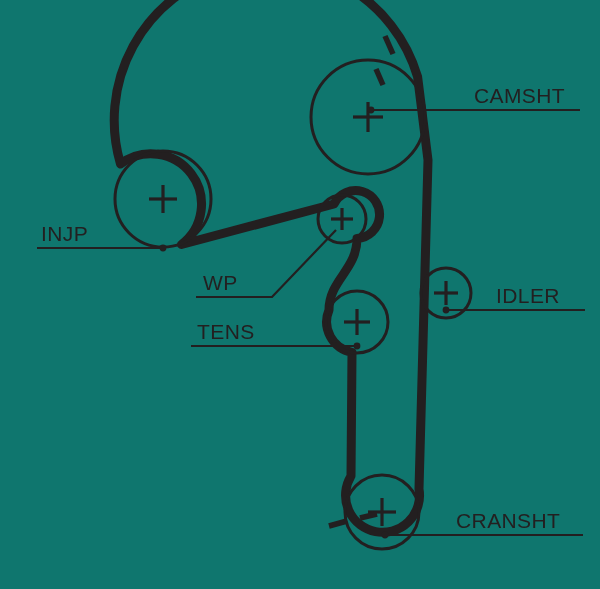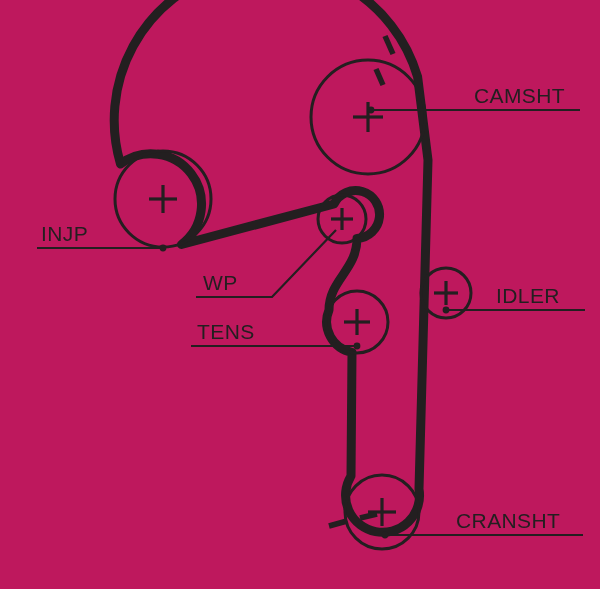--- a/index.html
+++ b/index.html
@@ -10,21 +10,21 @@
   body {
     width: 600px;
     height: 589px;
     font-family: "Liberation Sans", sans-serif;
     overflow: hidden;
   }
   #diagram-root {
     position: relative;
     width: 600px;
     height: 589px;
-    background: #be185d;
+    background: #0f766e;
   }
   svg#belt-diagram {
     display: block;
     width: 600px;
     height: 589px;
   }
   .belt-path {
     fill: none;
     stroke: #231f20;
     stroke-linecap: round;

